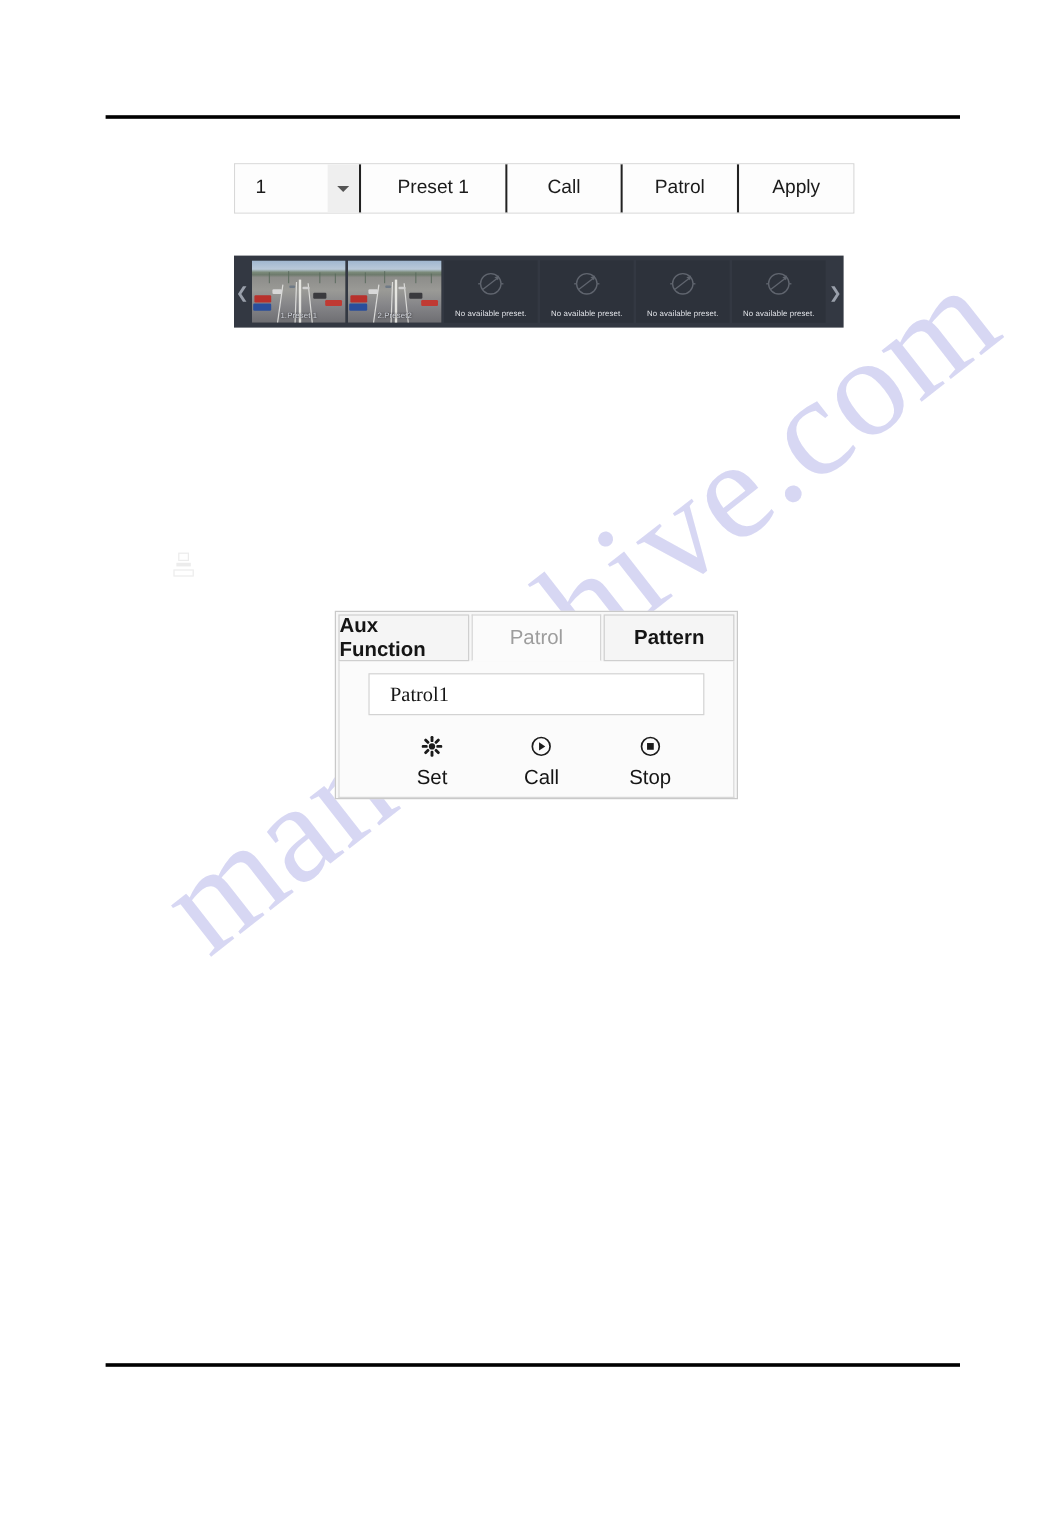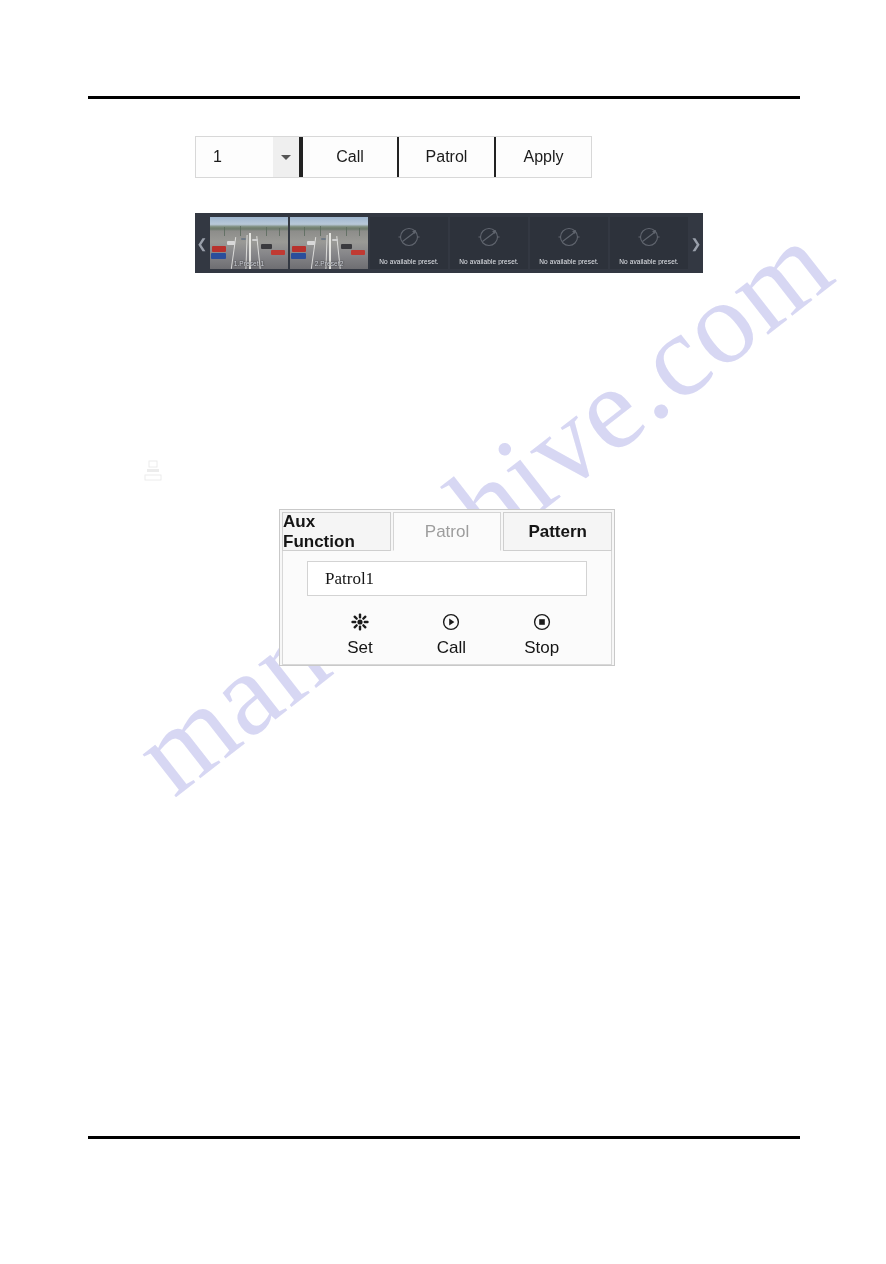--- a/index.html
+++ b/index.html
@@ -318,20 +318,21 @@
 
   <div class="tb-cell tb-select">
     <span class="tb-select-value">1</span>
     <span class="tb-select-arrow">
       <span class="caret"></span>
     </span>
   </div>
 
   <div class="tb-sep"></div>
 
+  <div class="tb-cell tb-preset">Preset 1</div>
 
   <div class="tb-sep"></div>
 
   <div class="tb-cell tb-call">Call</div>
 
   <div class="tb-sep"></div>
 
   <div class="tb-cell tb-apply">Patrol</div>
 
   <div class="tb-sep"></div>

